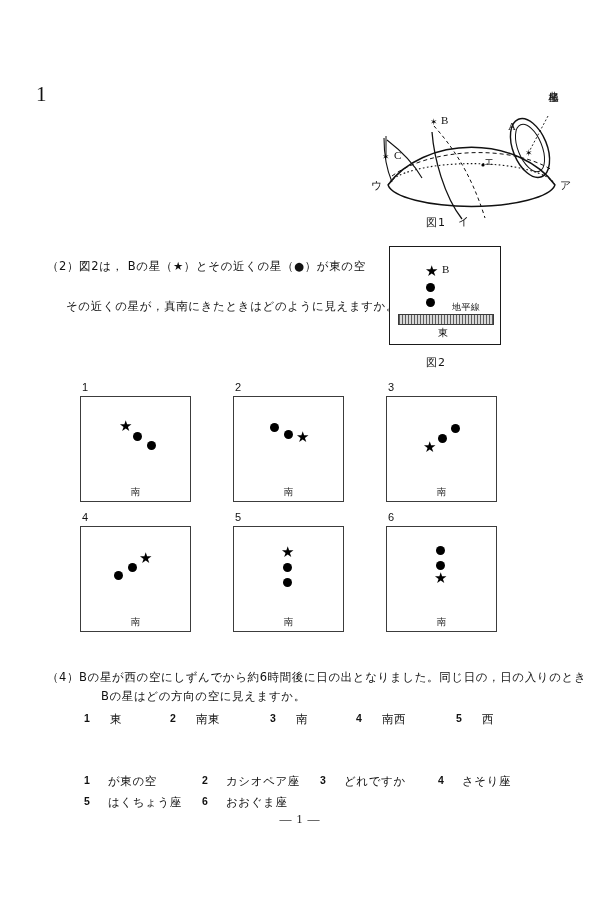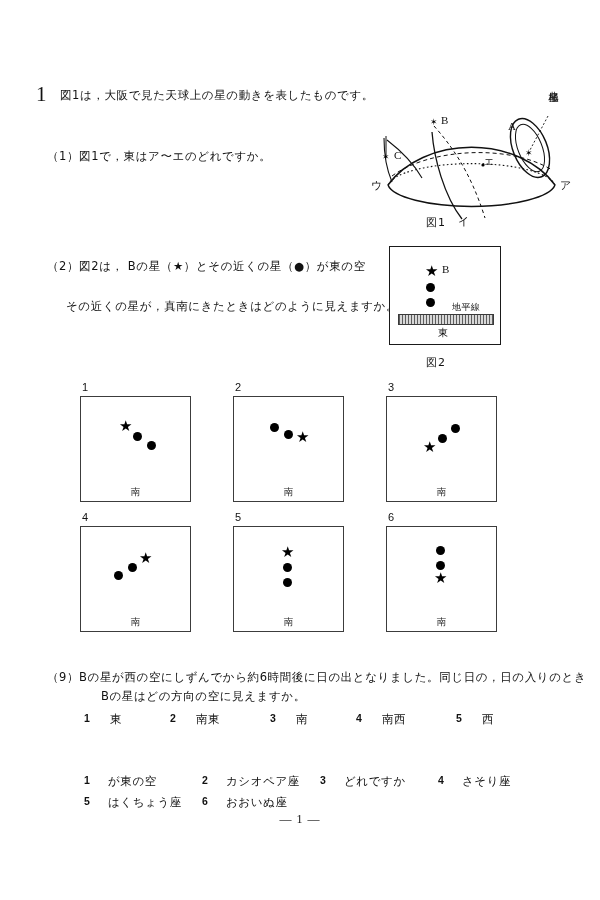--- a/index.html
+++ b/index.html
@@ -192,23 +192,21 @@
     letter-spacing: 1px;
   }
 </style>
 </head>
 <body>
 
 <div class="page">
 
   <div class="abs serif" id="q-number">1</div>
 
-  <div class="abs jp" id="intro-text">図1は，大阪で見た天球上の星の動きを表したものです。</div>
-
-  <div class="abs jp qtext" id="q1-line1">（1）図1で，東はア〜エのどれですか。</div>
+
 
   <div class="abs" id="fig1-wrap">
     <svg width="225" height="150" viewBox="0 0 225 150">
 
       <path d="M 18 107 A 95 72 0 0 1 185 107" fill="none" stroke="#111" stroke-width="1.5"></path>
 
       <path d="M 18 107 A 84 24 0 0 0 185 107" fill="none" stroke="#111" stroke-width="1.5"></path>
 
       <path d="M 18 107 A 84 24 0 0 1 185 107" fill="none" stroke="#111" stroke-width="1.1" stroke-dasharray="1.6,2.4"></path>
 
@@ -305,21 +303,21 @@
   </div>
 
   <div class="opt" id="opt6">
     <div class="opt-num">6</div>
     <div class="dot" style="left:49px; top:19px;"></div>
     <div class="dot" style="left:49px; top:34px;"></div>
     <div class="star" style="left:47px; top:44px;">★</div>
     <div class="opt-south jp">南</div>
   </div>
 
-  <div class="abs jp qtext" id="q3-line1">（9）Bの星が西の空にしずんでから約6時間後に日の出となりました。同じ日の，日の入りのとき</div>
+  <div class="abs jp qtext" id="q3-line1">（4）Bの星が西の空にしずんでから約6時間後に日の出となりました。同じ日の，日の入りのとき</div>
   <div class="abs jp qtext" id="q3-line2">Bの星はどの方向の空に見えますか。</div>
 
   <div class="choice-row" id="q3-choices">
     <span class="ch" style="left:0px;">
       <span class="choice-num">1</span>
       <span class="choice-label jp">東</span>
     </span>
     <span class="ch" style="left:86px;">
       <span class="choice-num">2</span>
       <span class="choice-label jp">南東</span>
@@ -358,19 +356,19 @@
     </span>
   </div>
 
   <div class="choice-row q4row" id="q4-choices-b">
     <span class="ch" style="left:0px;">
       <span class="choice-num">5</span>
       <span class="choice-label jp">はくちょう座</span>
     </span>
     <span class="ch" style="left:118px;">
       <span class="choice-num">6</span>
-      <span class="choice-label jp">おおいぬ座</span>
+      <span class="choice-label jp">おおぐま座</span>
     </span>
   </div>
 
   <div class="abs" id="page-footer">— 1 —</div>
 
 </div>
 
 </body></html>

